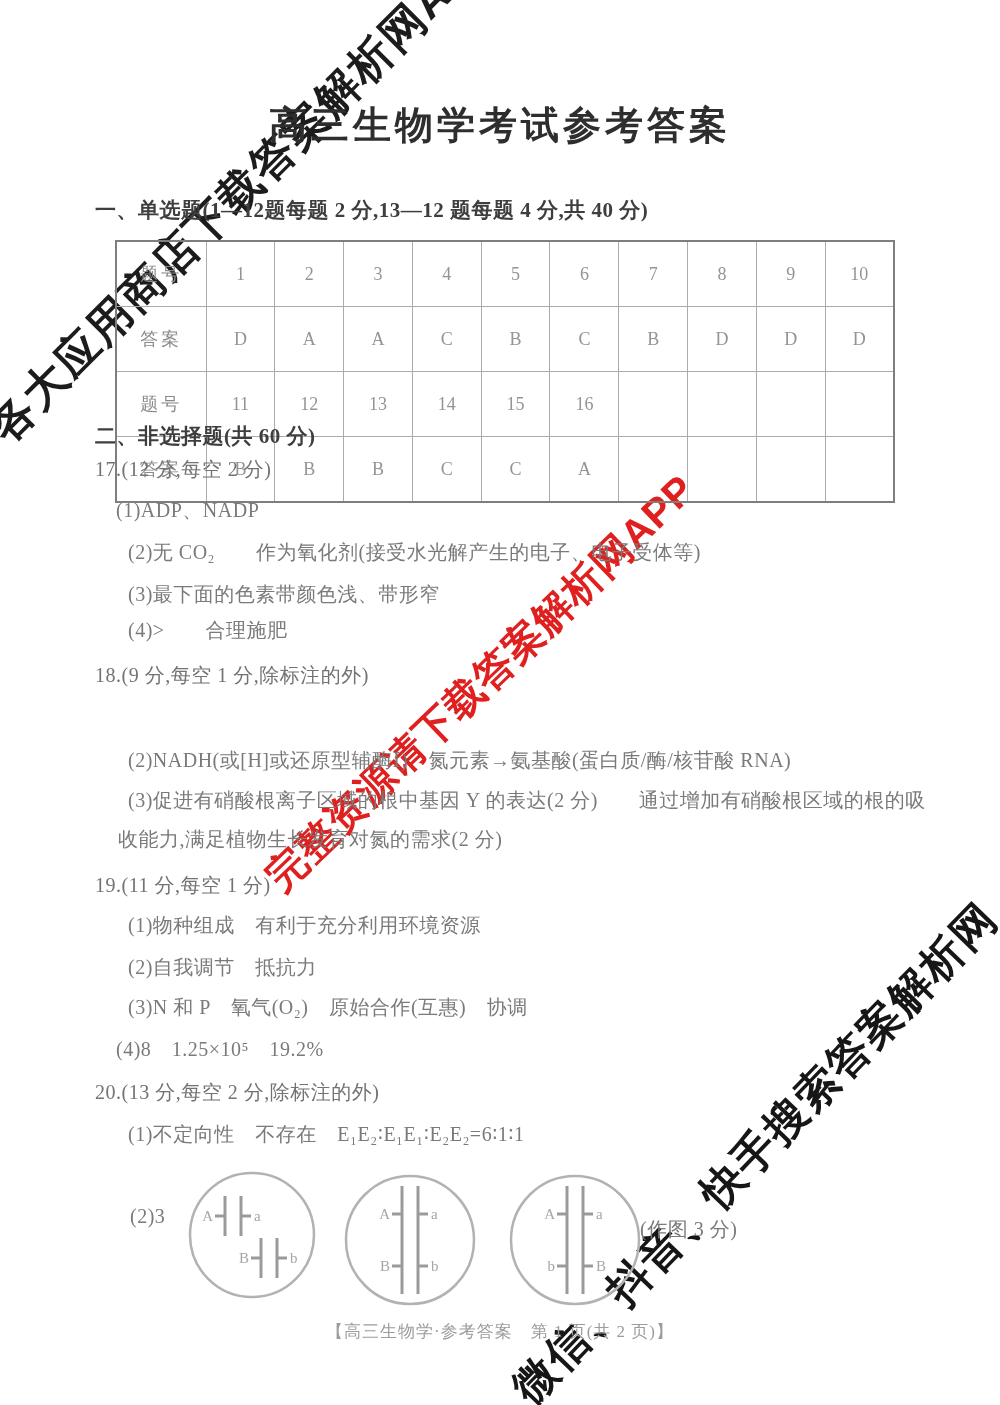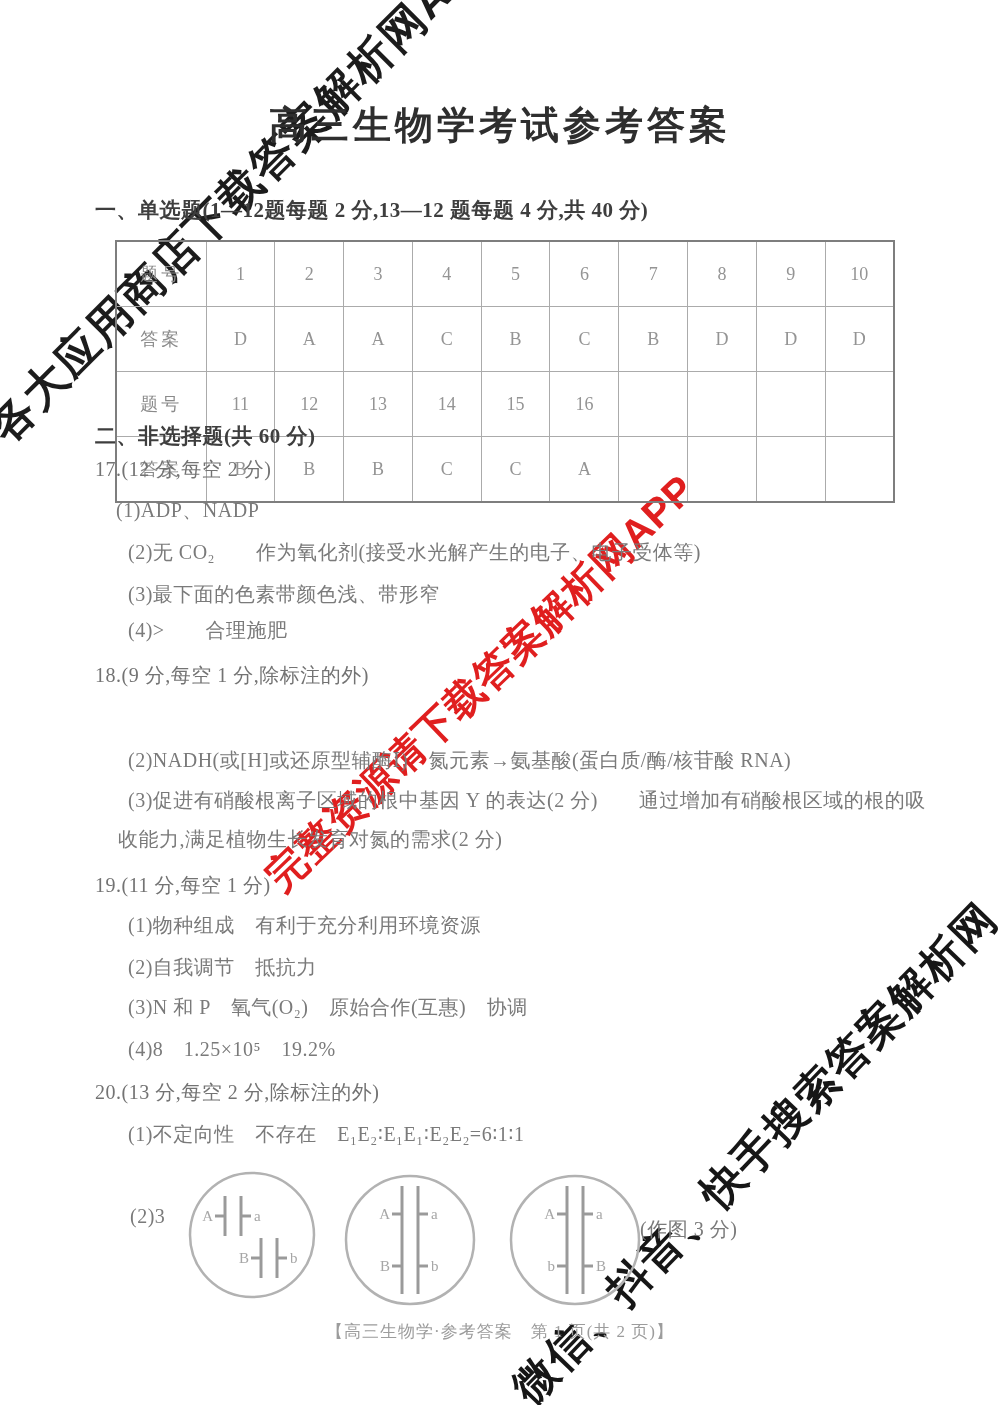--- a/index.html
+++ b/index.html
@@ -121,21 +121,21 @@
 
   <div class="q-heading" style="left:95px;top:662px;">18.(9 分,每空 1 分,除标注的外)</div>
   <div class="ansline" style="left:128px;top:747px;">(2)NADH(或[H]或还原型辅酶Ⅰ)　氮元素→氨基酸(蛋白质/酶/核苷酸 RNA)</div>
   <div class="ansline" style="left:128px;top:787px;">(3)促进有硝酸根离子区域的根中基因 Y 的表达(2 分)　　通过增加有硝酸根区域的根的吸</div>
   <div class="ansline" style="left:118px;top:826px;">收能力,满足植物生长发育对氮的需求(2 分)</div>
 
   <div class="q-heading" style="left:95px;top:872px;">19.(11 分,每空 1 分)</div>
   <div class="ansline" style="left:128px;top:912px;">(1)物种组成　有利于充分利用环境资源</div>
   <div class="ansline" style="left:128px;top:954px;">(2)自我调节　抵抗力</div>
   <div class="ansline" style="left:128px;top:994px;">(3)N 和 P　氧气(O₂)　原始合作(互惠)　协调</div>
-  <div class="ansline" style="left:128px;top:1036px;">(4)8　1.25×10⁵　19.2%</div>
+  <div class="ansline" style="left:116px;top:1036px;">(4)8　1.25×10⁵　19.2%</div>
 
   <div class="q-heading" style="left:95px;top:1079px;">20.(13 分,每空 2 分,除标注的外)</div>
   <div class="ansline" style="left:128px;top:1121px;">(1)不定向性　不存在　E₁E₂∶E₁E₁∶E₂E₂=6∶1∶1</div>
 
   <div class="ansline" style="left:130px;top:1205px;">(2)3</div>
 
   <svg class="cellsvg" style="left:185px;top:1168px;" width="134" height="134" viewBox="0 0 134 134">
     <circle class="cellwall" cx="67" cy="67" r="62"></circle>
     <line class="chromo" x1="40" y1="28" x2="40" y2="68"></line>
     <line class="chromo" x1="56" y1="28" x2="56" y2="68"></line>

